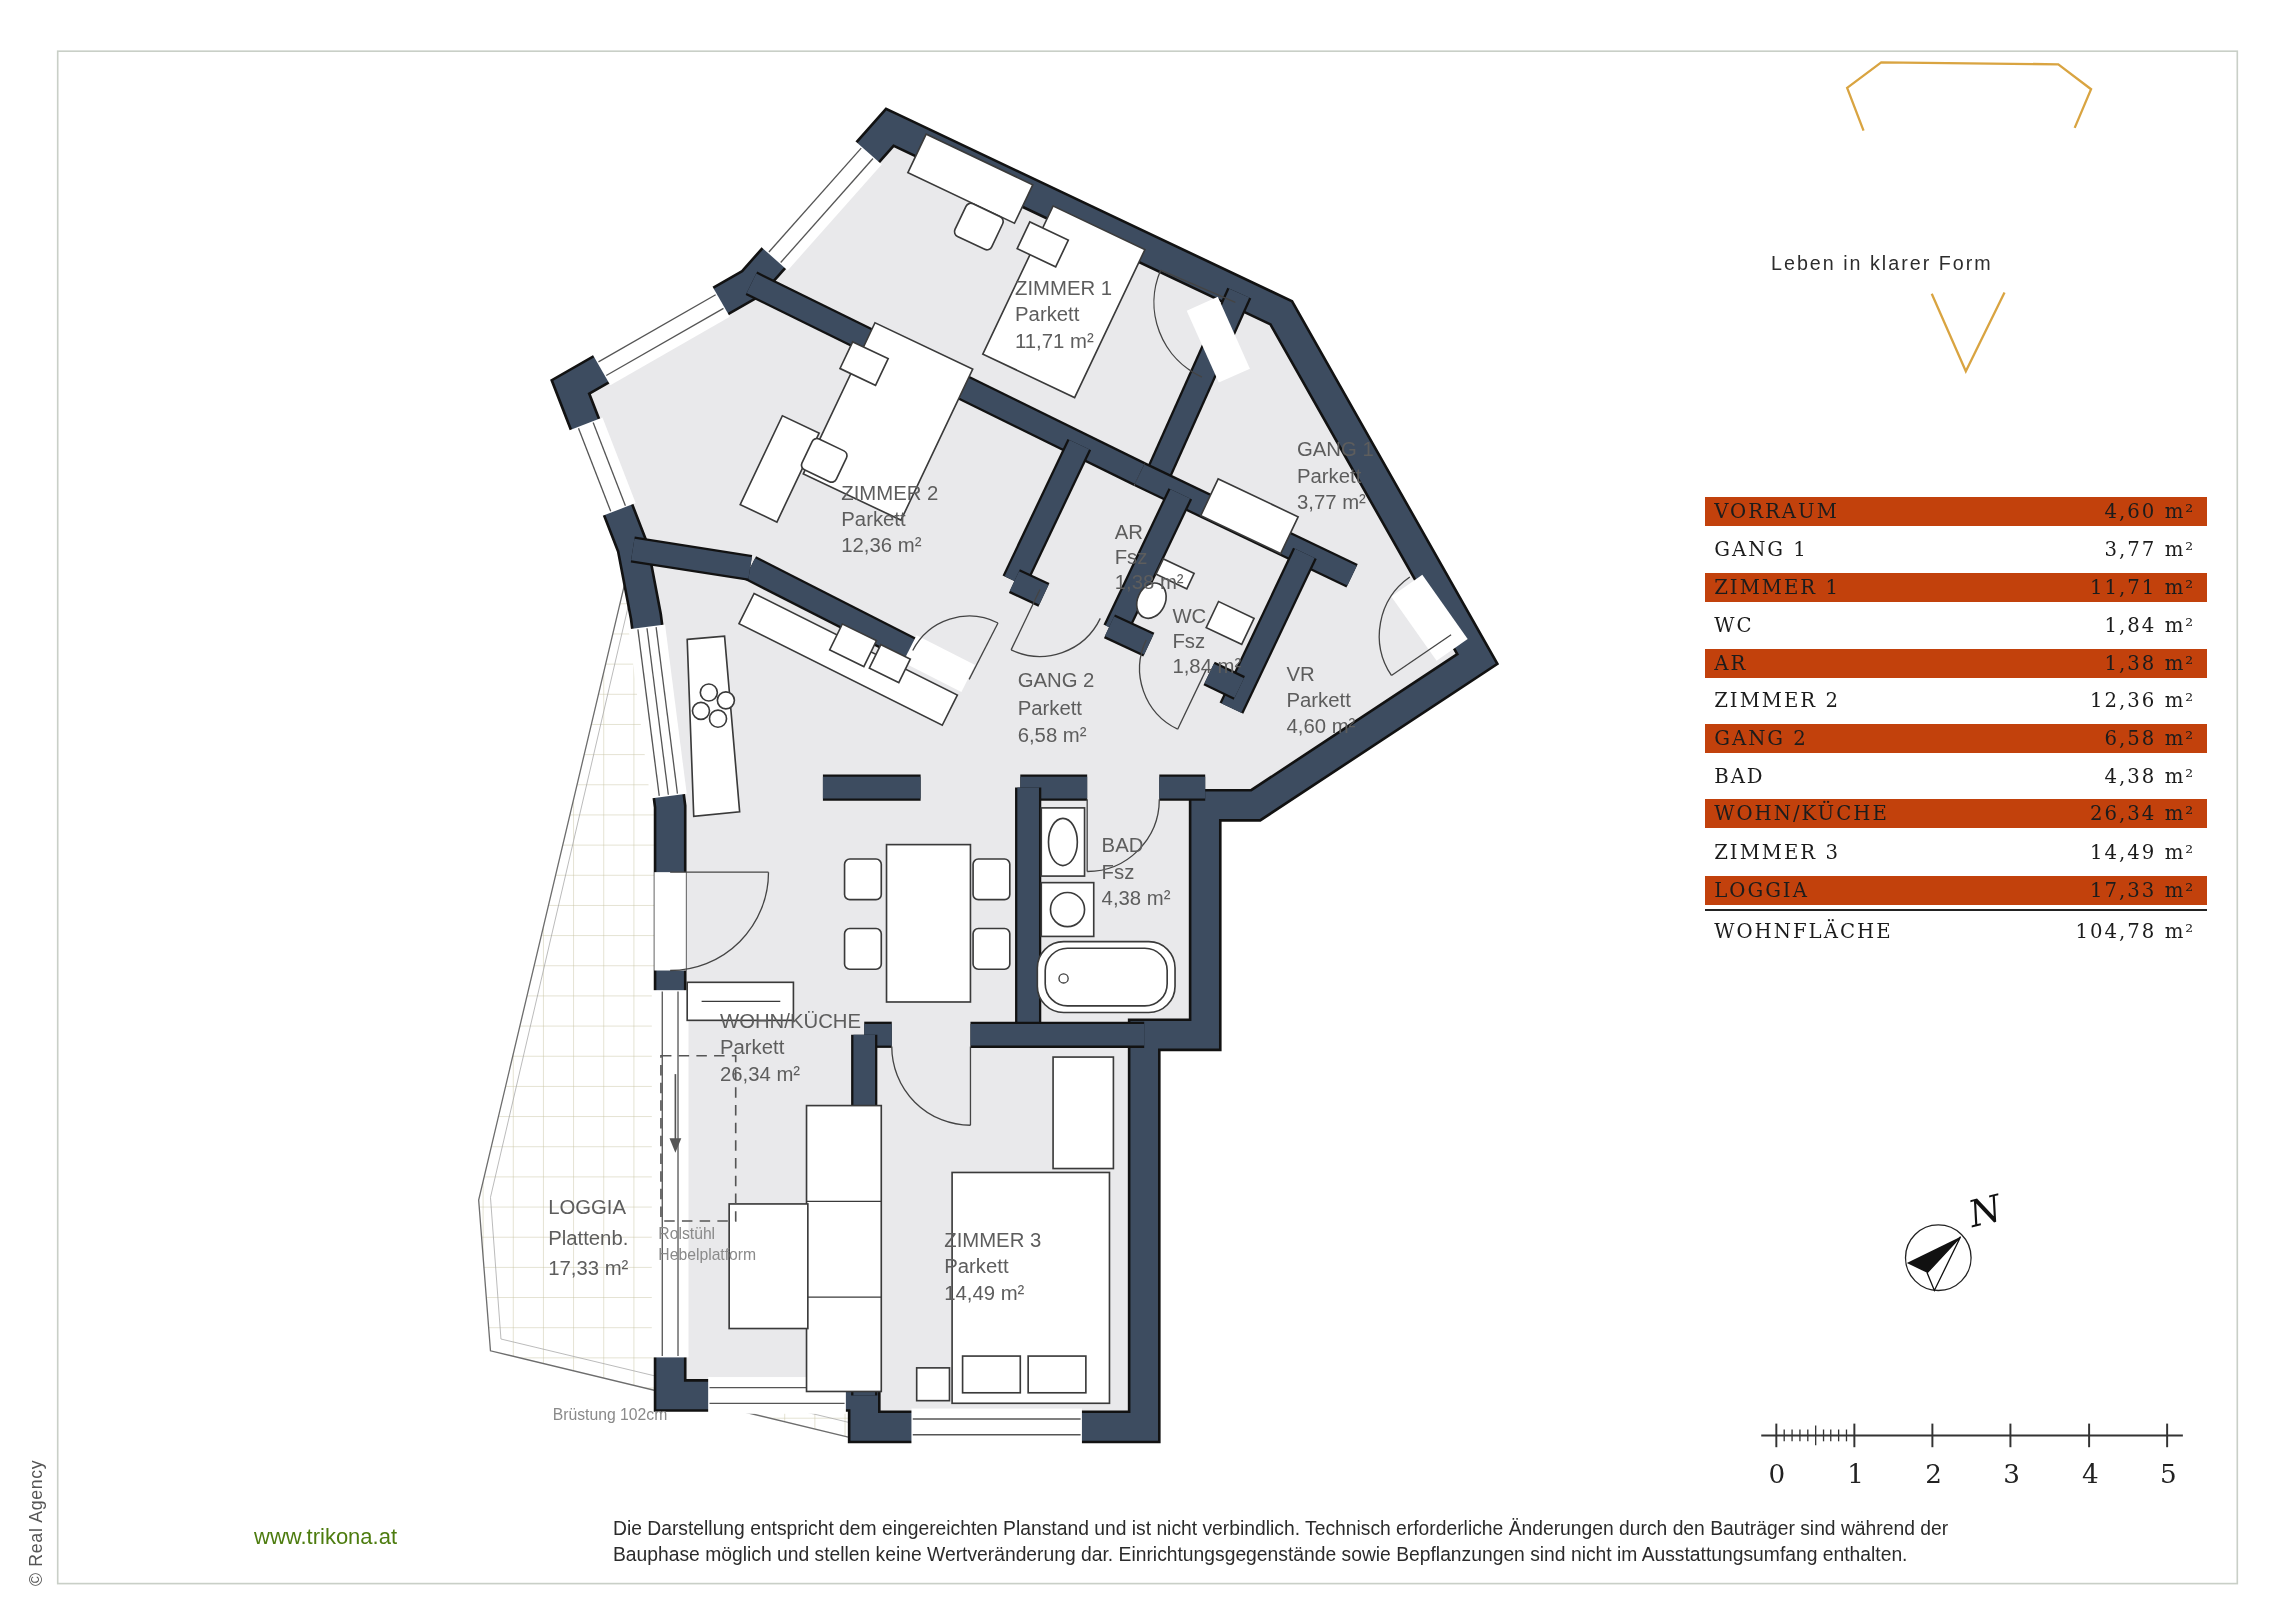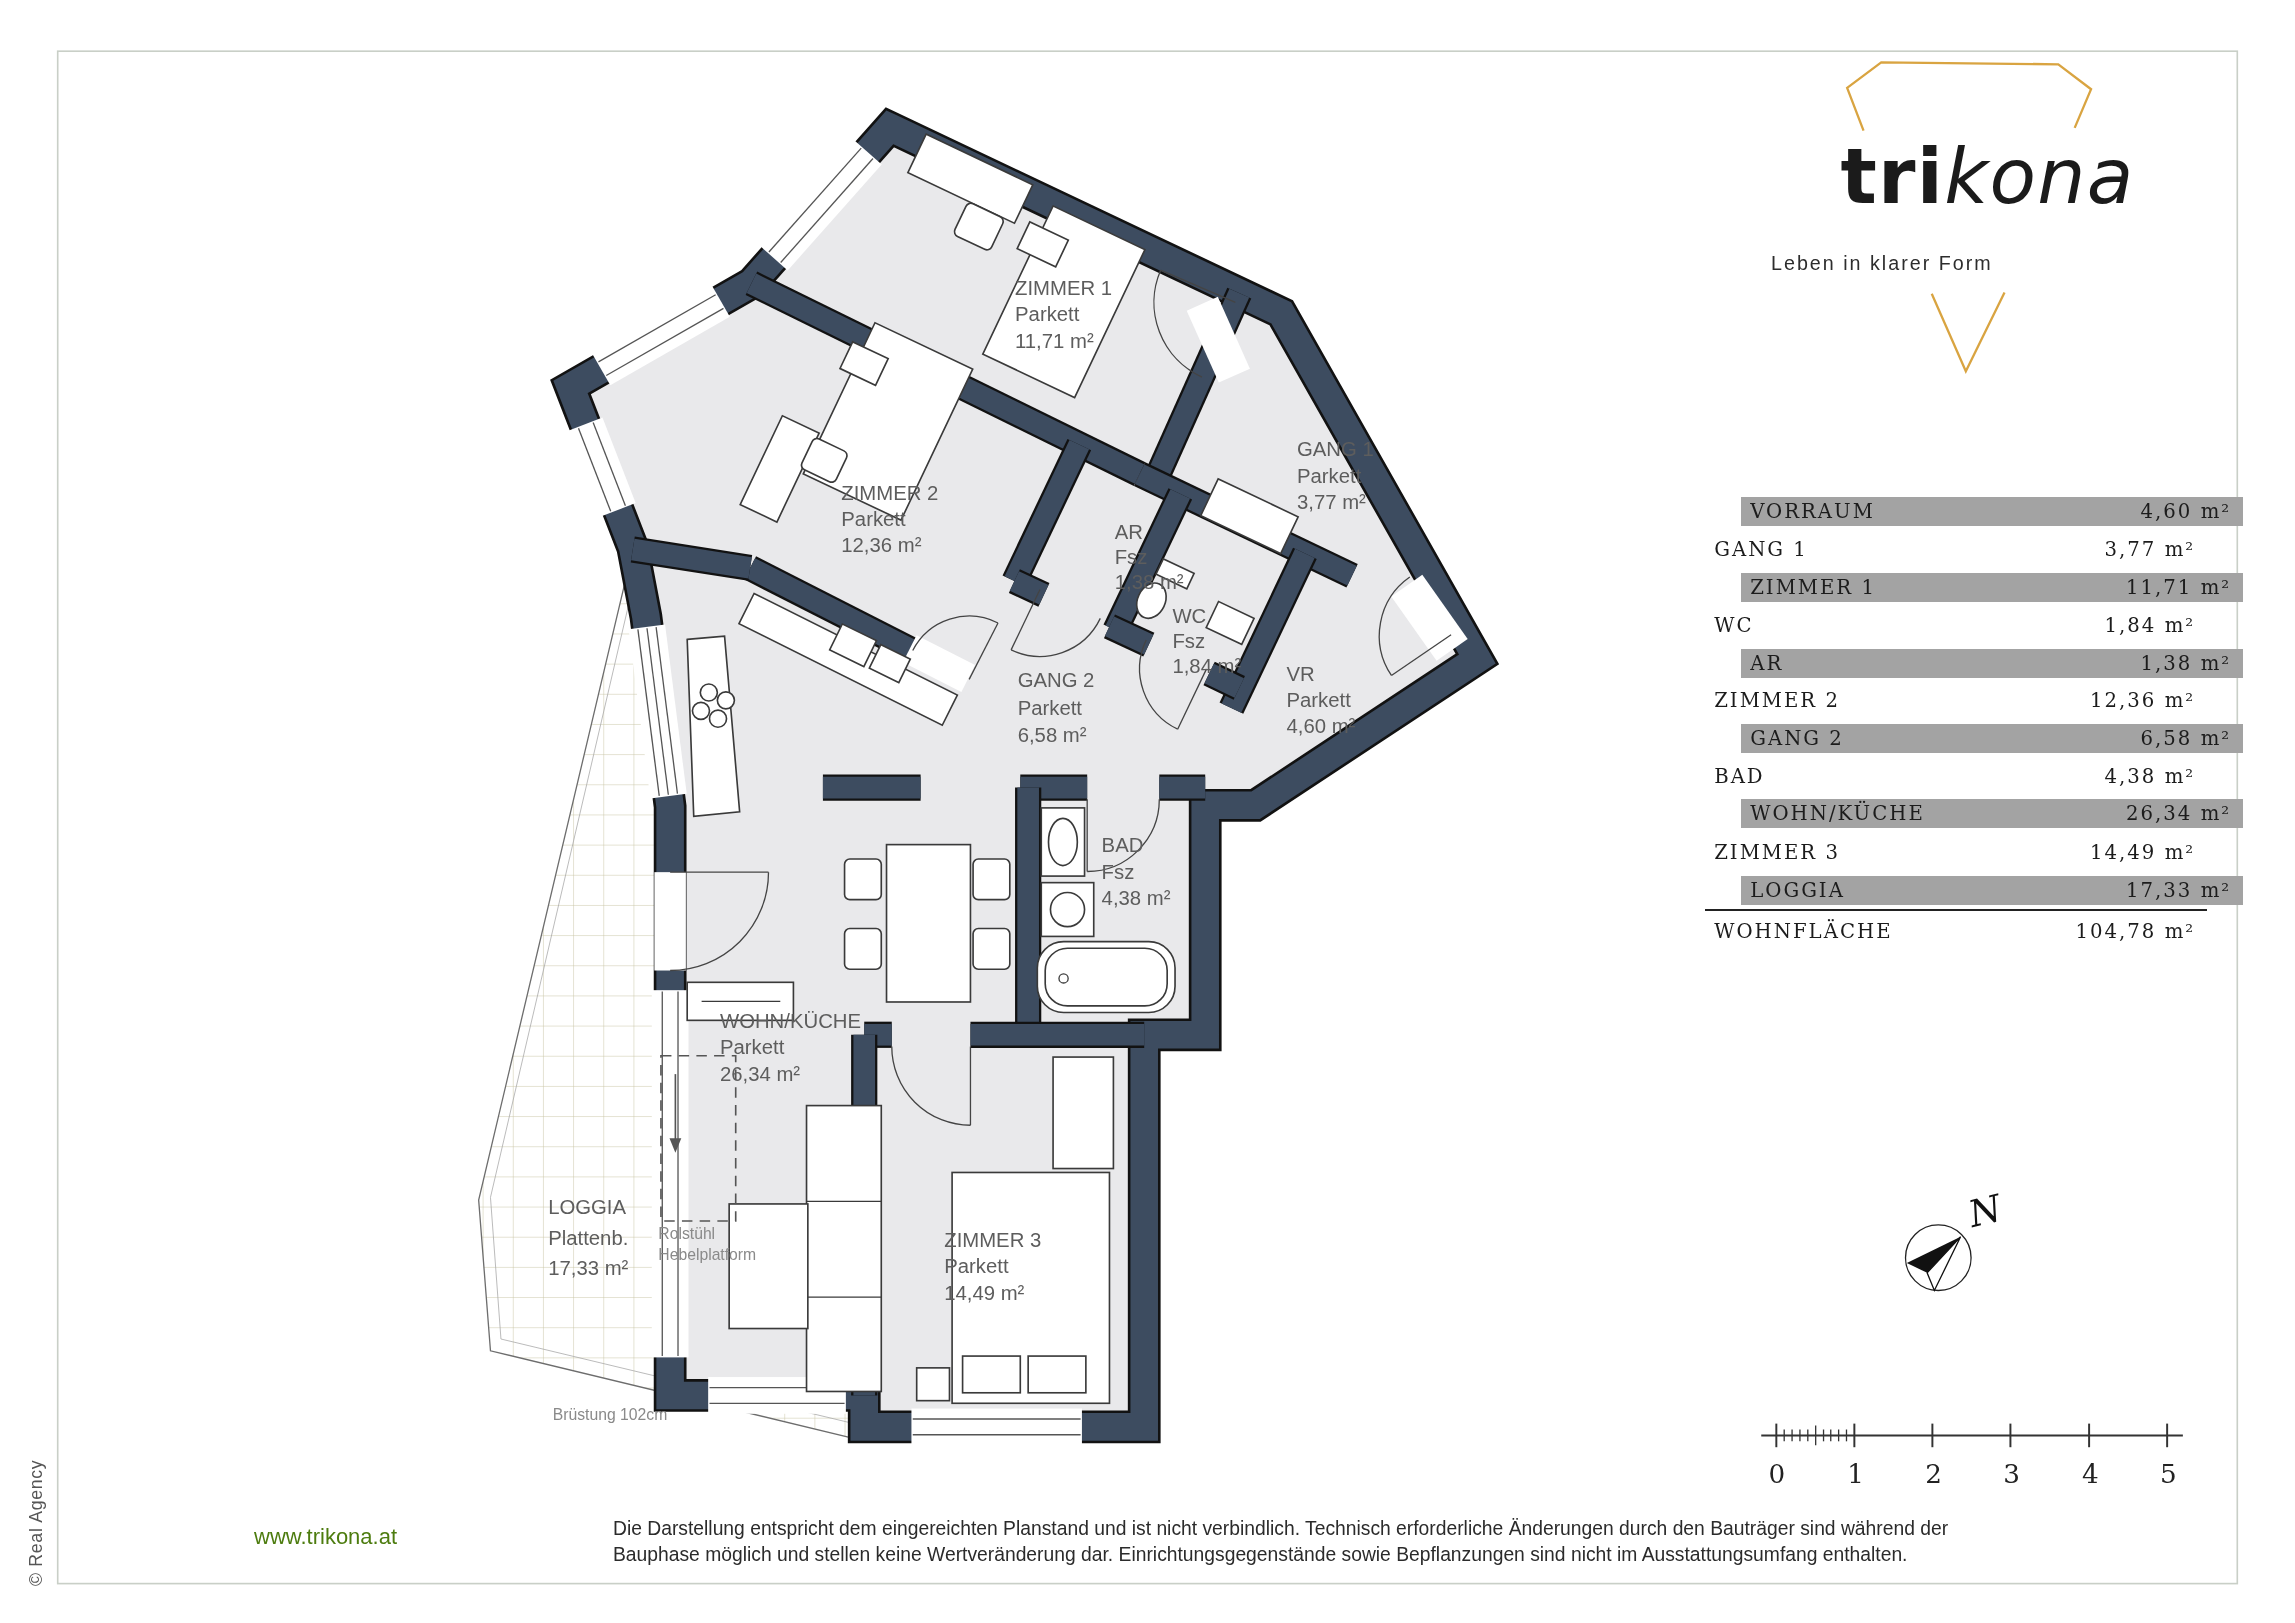--- a/index.html
+++ b/index.html
@@ -32,21 +32,21 @@
   #tagline{position:absolute;left:1771px;top:252px;width:433px;text-align:left;
            font-size:19.7px;letter-spacing:2px;color:#2d2d2d;}
 
   
   #title{position:absolute;left:1705px;top:458px;width:502px;text-align:center;
          font-family:"DejaVu Serif",serif;font-size:29.5px;letter-spacing:2.6px;color:#111;}
   .trow{position:absolute;left:1705px;width:502px;height:29px;line-height:29px;
         font-family:"DejaVu Serif",serif;font-size:19.7px;letter-spacing:2px;color:#1c1c1c;}
   .trow .nm{position:absolute;left:9.2px;}
   .trow .ar{position:absolute;right:11.8px;}
-  .hl{background:#a3a3a3;margin-left:36px;}
+  .hl{background:#c2410c;}
   #trule{position:absolute;left:1705px;top:909px;width:502px;height:0;border-top:2px solid #222;}
 
   
   #weburl{position:absolute;left:254px;top:1524px;font-size:22px;color:#4d7c0f;}
   #disclaimer{position:absolute;left:613px;top:1516px;width:1594px;font-size:19.3px;
               line-height:26px;color:#2b2b2b;}
   #copyright{position:absolute;left:26px;top:1586px;transform-origin:0 0;transform:rotate(-90deg);
              font-size:17.7px;color:#555;letter-spacing:0.7px;white-space:nowrap;}
 </style>
 </head>
@@ -337,21 +337,20 @@
   <g>
     <text class="scalenum" x="2697" y="2262">0</text>
     <text class="scalenum" x="2817" y="2262">1</text>
     <text class="scalenum" x="2936" y="2262">2</text>
     <text class="scalenum" x="3055" y="2262">3</text>
     <text class="scalenum" x="3175" y="2262">4</text>
     <text class="scalenum" x="3294" y="2262">5</text>
   </g>
 </svg>
 
-  <div id="logo"><span class="b">tri</span><span class="k">kona</span></div>
   <div id="tagline">Leben in klarer Form</div>
 
 
   <div class="trow hl" style="top:497px">
       <span class="nm">VORRAUM</span>
       <span class="ar">4,60 m²</span>
     </div>
   <div class="trow" style="top:535px">
       <span class="nm">GANG 1</span>
       <span class="ar">3,77 m²</span>

